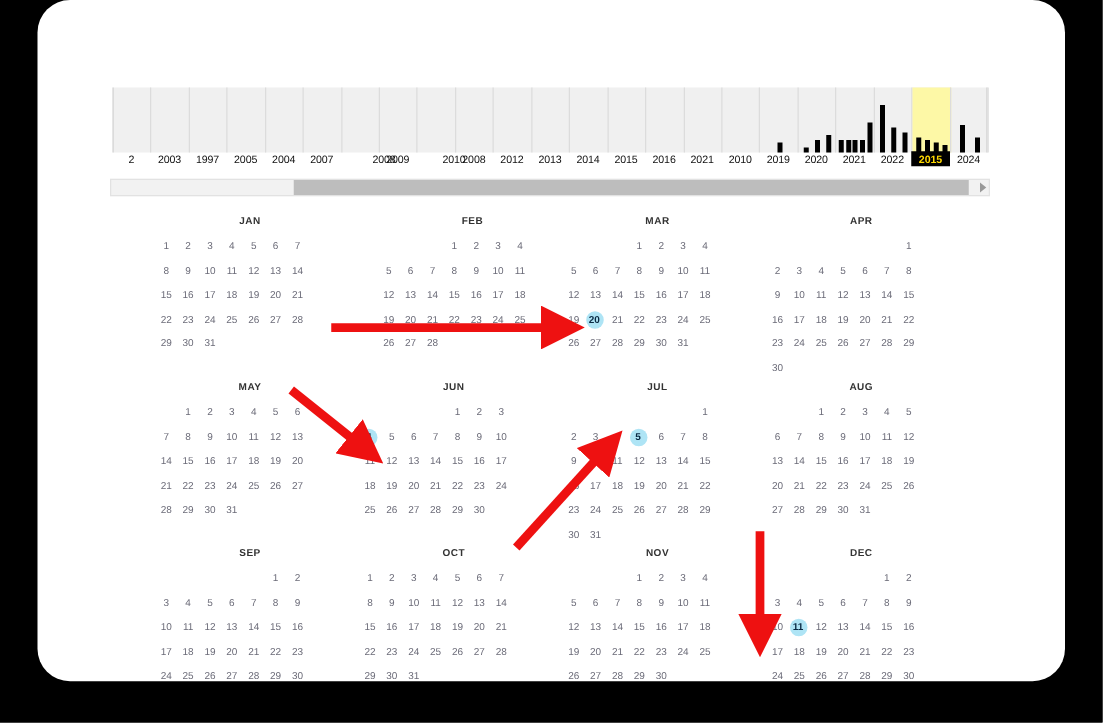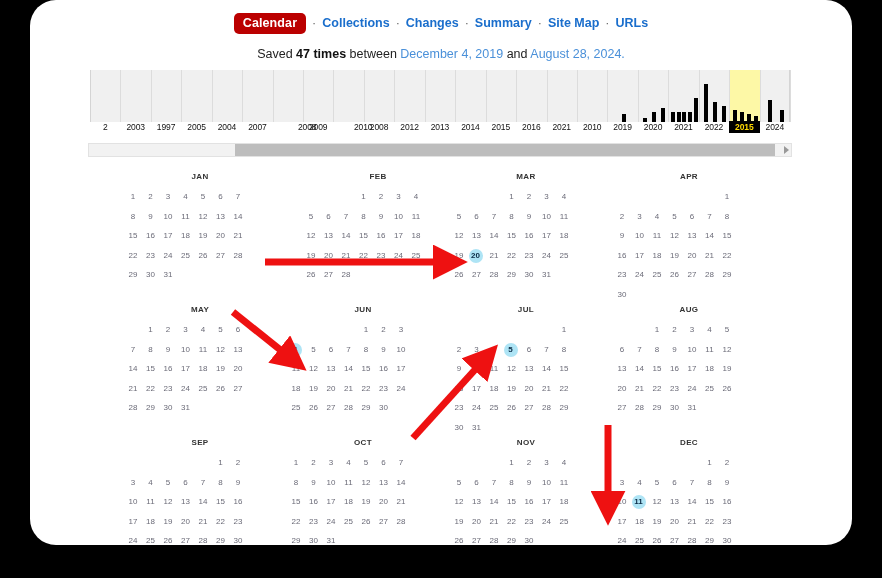--- a/index.html
+++ b/index.html
@@ -168,27 +168,21 @@
     left: 0; top: 0;
     width: 882px; height: 578px;
     pointer-events: none;
   }
 </style>
 </head>
 <body>
 
 <div id="card">
 
-  <div id="nav">
-    <span class="pill">Calendar</span><span class="sep">·</span><a href="#">Collections</a><span class="sep">·</span><a href="#">Changes</a><span class="sep">·</span><a href="#">Summary</a><span class="sep">·</span><a href="#">Site Map</a><span class="sep">·</span><a href="#">URLs</a>
-  </div>
-
-  <div id="savedline">
-    <span>Saved </span><span class="b">47 times</span><span> between </span><span class="lnk">December 4, 2019</span><span> and </span><span class="lnk">August 28, 2024.</span>
-  </div>
+
 
   <div id="timeline">
       <div class="yearcell" style="left: 0px; width: 30.4348px;"></div>
       <div class="yearcell" style="left: 30.4348px; width: 30.4348px;"></div>
       <div class="yearcell" style="left: 60.8696px; width: 30.4348px;"></div>
       <div class="yearcell" style="left: 91.3043px; width: 30.4348px;"></div>
       <div class="yearcell" style="left: 121.739px; width: 30.4348px;"></div>
       <div class="yearcell" style="left: 152.174px; width: 30.4348px;"></div>
       <div class="yearcell" style="left: 182.609px; width: 30.4348px;"></div>
       <div class="yearcell" style="left: 213.043px; width: 30.4348px;"></div>

